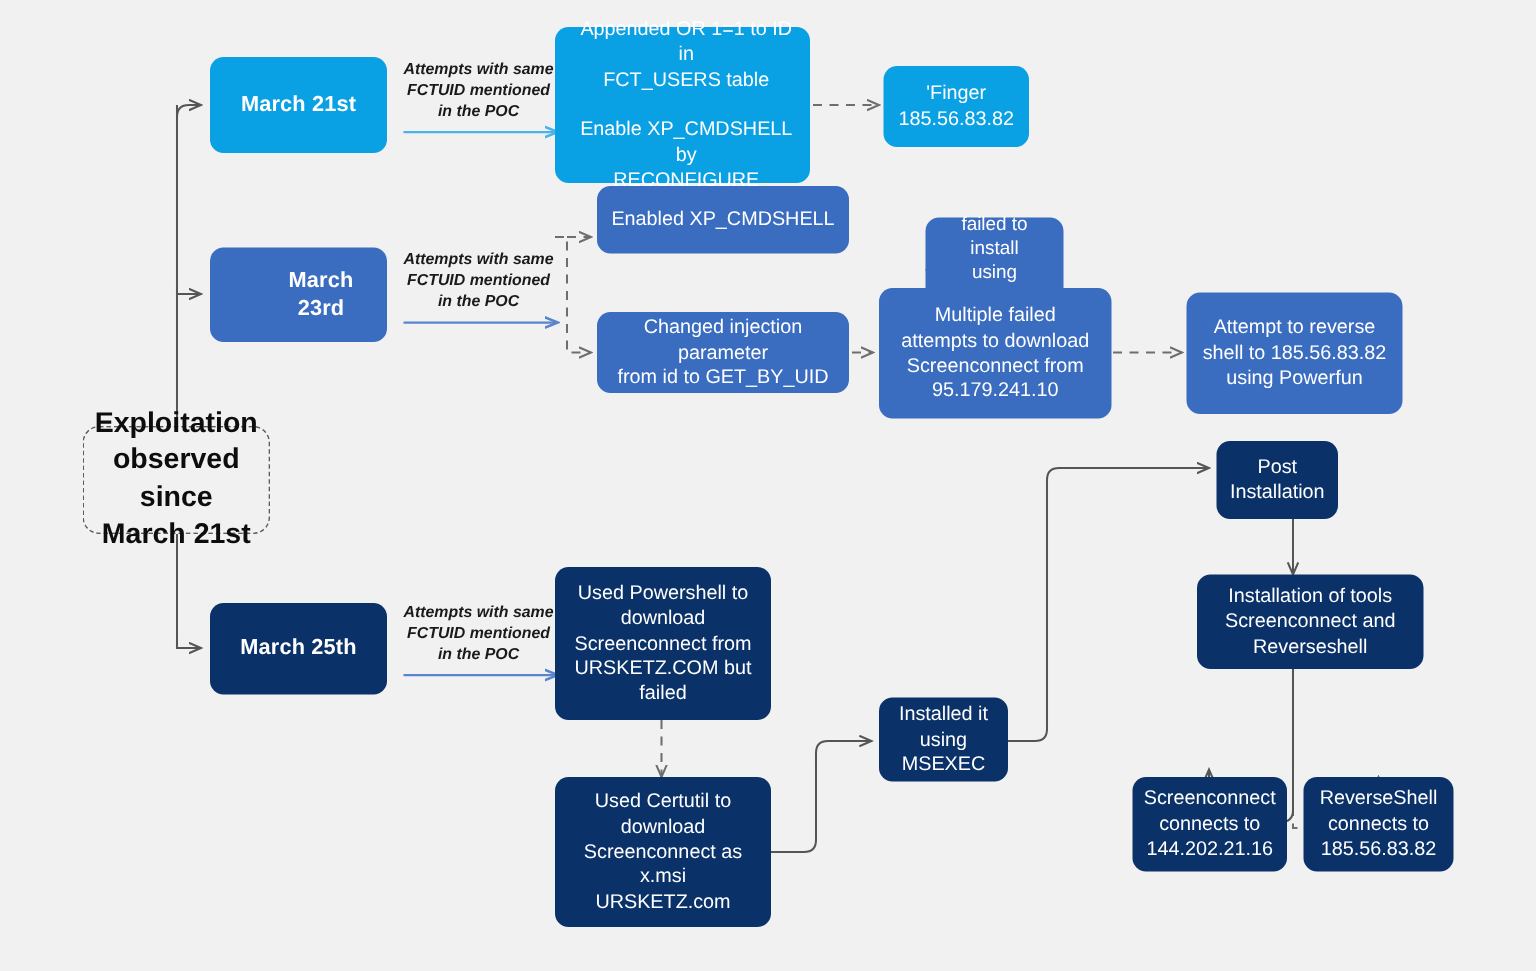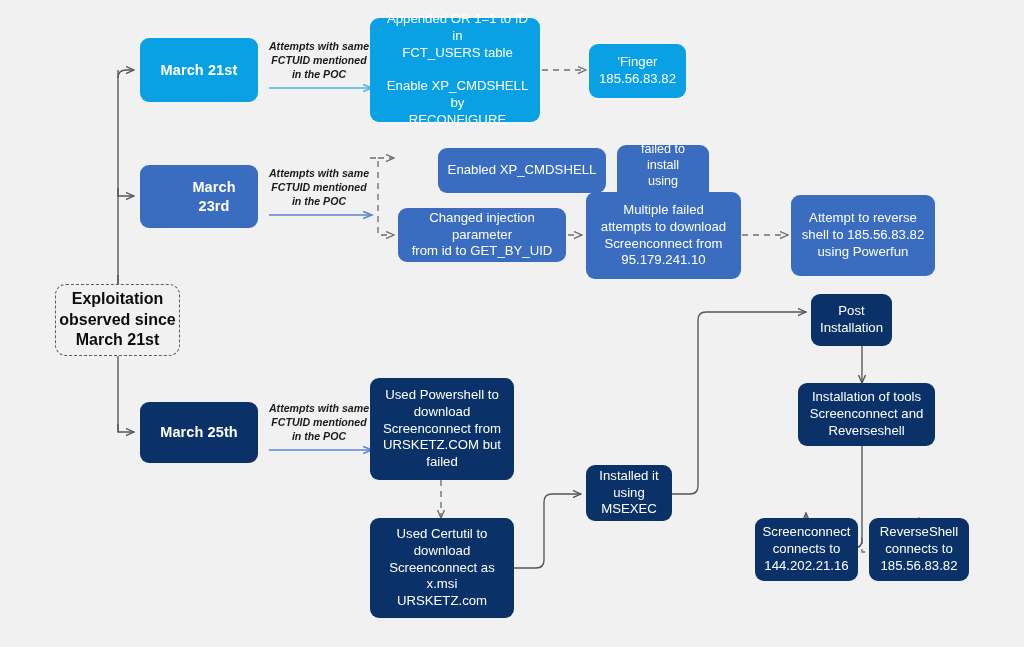--- a/index.html
+++ b/index.html
@@ -45,21 +45,21 @@
   .node.small { font-size: 12.6px; margin-top: 23px; }
 
   .root {
     position: absolute;
     background: #f1f1f1;
     border: 1.6px dashed #5c5c5c;
     border-radius: 11px;
     display: flex; align-items: center; justify-content: center;
     text-align: center;
     font-weight: bold;
-    font-size: 16px;
+    font-size: 19px;
     color: #0d0d0d;
     line-height: 1.3;
     white-space: pre-line;
     z-index: 3;
   }
 
   .edgelabel {
     position: absolute;
     text-align: center;
     font-style: italic;
@@ -159,21 +159,21 @@
 
   <div class="node lt body" style="left:589px; top:44px; width:97px; height:54px;">'Finger
 185.56.83.82</div>
 
   <div class="node mid date" style="left:140px; top:165px; width:118px; height:63px;padding-left:37px;">March 23rd</div>
 
   <div class="edgelabel" style="left:263px; top:167px; width:112px;">Attempts with same
 FCTUID mentioned
 in the POC</div>
 
-  <div class="node mid body" style="left:398px; top:148px; width:168px; height:45px;margin-left:40px;">Enabled XP_CMDSHELL</div>
+  <div class="node mid body" style="left:398px; top:124px; width:168px; height:45px;">Enabled XP_CMDSHELL</div>
 
   <div class="node mid body" style="left:398px; top:208px; width:168px; height:54px;">Changed injection parameter
 from id to GET_BY_UID</div>
 
   <div class="node mid small" style="left:617px; top:122px; width:92px; height:56px;">failed to install
 using MSEXEC</div>
 
   <div class="node mid body" style="left:586px; top:192px; width:155px; height:87px;">Multiple failed
 attempts to download
 Screenconnect from
@@ -199,21 +199,21 @@
 Screenconnect as x.msi
 URSKETZ.com</div>
 
   <div class="node dark body" style="left:586px; top:465px; width:86px; height:56px;">Installed it
 using
 MSEXEC</div>
 
   <div class="node dark body" style="left:811px; top:294px; width:81px; height:52px;">Post
 Installation</div>
 
-  <div class="node dark body" style="left:798px; top:383px; width:137px; height:63px;">Installation of tools
+  <div class="node dark body" style="left:798px; top:383px; width:151px; height:63px;">Installation of tools
 Screenconnect and
 Reverseshell</div>
 
   <div class="node dark body" style="left:755px; top:518px; width:103px; height:63px;">Screenconnect
 connects to
 144.202.21.16</div>
 
   <div class="node dark body" style="left:869px; top:518px; width:100px; height:63px;">ReverseShell
 connects to
 185.56.83.82</div>

